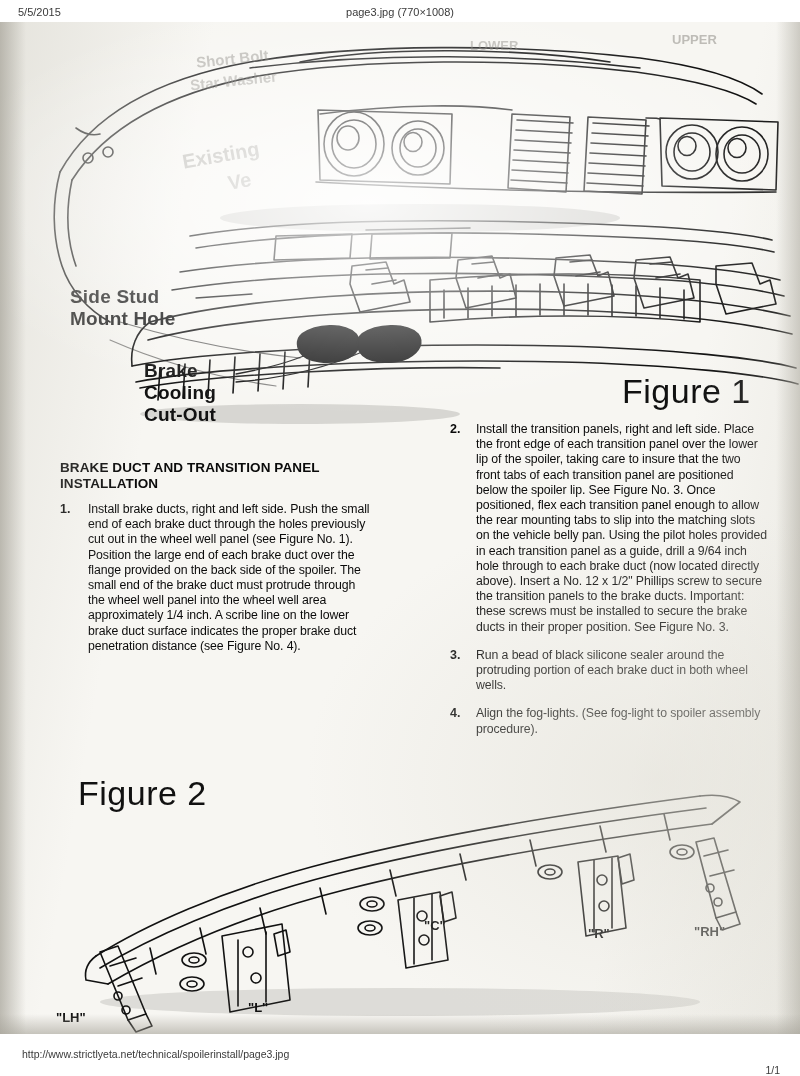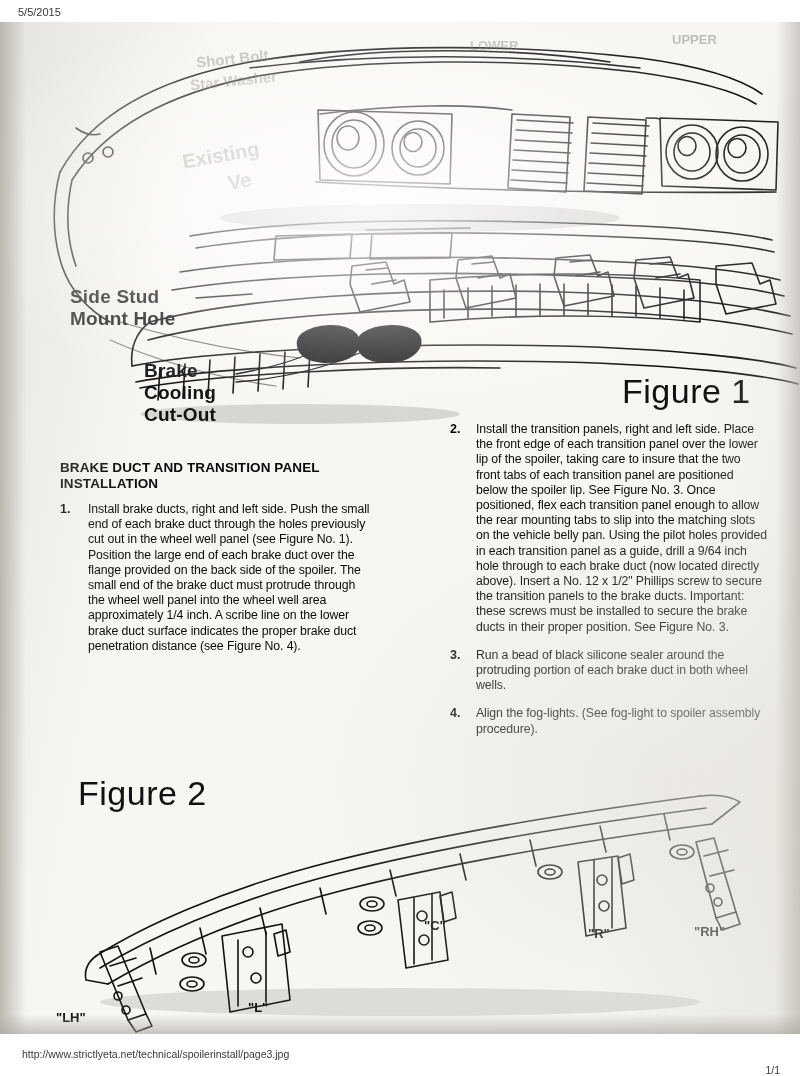--- a/index.html
+++ b/index.html
@@ -166,20 +166,21 @@
     z-index: 6;
     pointer-events: none;
     white-space: nowrap;
   }
 </style>
 </head>
 <body>
 
 <div class="print-header">
   <span class="ph-date">5/5/2015</span>
+  <span class="ph-title">page3.jpg (770×1008)</span>
 </div>
 
 <div class="scan">
 
   <div class="ghost" style="left:196px; top:28px; font-size:15px; transform:rotate(-6deg);">Short Bolt</div>
   <div class="ghost" style="left:190px; top:50px; font-size:15px; transform:rotate(-6deg);">Star Washer</div>
   <div class="ghost" style="left:182px; top:122px; font-size:20px; transform:rotate(-10deg);">Existing</div>
   <div class="ghost" style="left:228px; top:148px; font-size:20px; transform:rotate(-10deg);">Ve</div>
   <div class="ghost" style="left:470px; top:16px; font-size:13px;">LOWER</div>
   <div class="ghost" style="left:672px; top:10px; font-size:13px;">UPPER</div>

